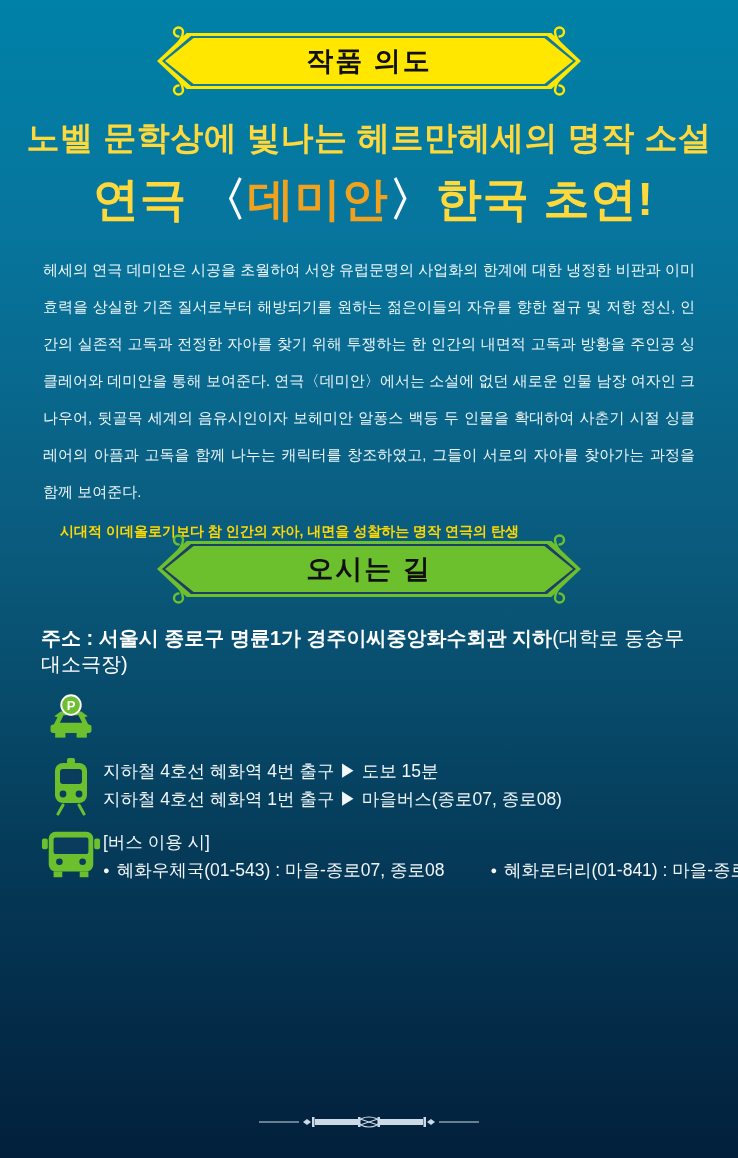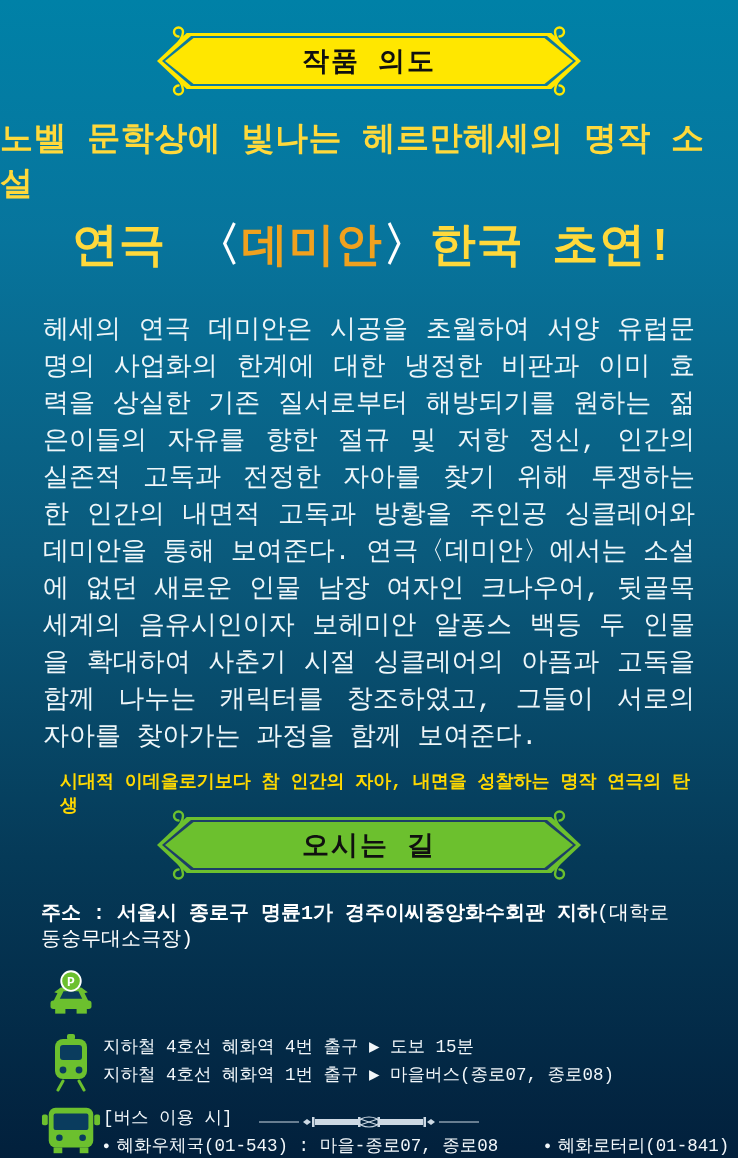--- a/index.html
+++ b/index.html
@@ -7,21 +7,21 @@
     position:relative;
     width:738px;height:1158px;
     margin:0 auto;
     overflow:hidden;
     background:linear-gradient(180deg,
       var(--bg_top,#0081a7) 0%,
       #07759d 20%,
       #0a5a7c 48%,
       #053a58 74%,
       var(--bg_bottom,#02203c) 100%);
-    font-family:Liberation Mono, monospace;
+    font-family:Liberation Sans, sans-serif;
   }
 
   
   .ribbon{position:relative;width:424px;height:56px;margin:0 auto;}
   .ribbon .layer{position:absolute;clip-path:polygon(0 50%,7% 0,93% 0,100% 50%,93% 100%,7% 100%);}
   .ribbon .l1{inset:0;background:var(--rc);}
   .ribbon .l2{inset:3px 5px;background:var(--rl);}
   .ribbon .l3{inset:5px 8px;background:var(--rc);}
   .ribbon .label{position:absolute;inset:0;display:flex;align-items:center;justify-content:center;
     font-size:27px;font-weight:bold;color:#101010;letter-spacing:2px;}
@@ -31,32 +31,32 @@
   .curl.tl{left:13px;top:-9px;}
   .curl.bl{left:13px;bottom:-9px;transform:scaleY(-1);}
   .curl.tr{right:13px;top:-9px;transform:scaleX(-1);}
   .curl.br{right:13px;bottom:-9px;transform:scale(-1,-1);}
   .curl path{stroke:var(--rc);stroke-width:2.4;fill:none;stroke-linecap:round;}
 
   .ribbon-intent{padding-top:33px;}
   .ribbon-directions{}
 
   
-  .title1{margin-top:27px;text-align:left;font-size:33px;font-weight:bold;
+  .title1{margin-top:27px;text-align:center;font-size:33px;font-weight:bold;
     color:var(--title_yellow,#ffd93b);letter-spacing:.5px;}
   .title2{margin-top:8px;text-align:center;font-size:46px;font-weight:bold;
     color:var(--title_yellow,#ffd93b);letter-spacing:1px;margin-left:9px;}
   .title2 .name{color:var(--title_orange,#f0a11e);}
   .title2 .bracket{color:#ffffff;}
 
   
-  .p-body{width:652px;margin:36px auto 0;font-size:26px;line-height:37px;
+  .p-body{width:652px;margin:20px auto 0;font-size:15px;line-height:37px;
     color:var(--body_text,#eef6f9);text-align:justify;}
   .em-line{width:652px;margin:13px auto 0;padding-left:17px;box-sizing:border-box;
-    font-size:18px;font-weight:bold;color:var(--emphasis_yellow,#ffd800);}
+    font-size:14px;font-weight:bold;color:var(--emphasis_yellow,#ffd800);}
   .p2{margin-top:5px;}
 
   
   .address{width:656px;margin:28px auto 8px;font-size:20px;color:#ffffff;line-height:26px;}
   .address .bold{font-weight:bold;}
   .transit{width:660px;margin:4px auto 0;}
   .trow{display:flex;margin-top:13px;}
   .ticon{flex:0 0 64px;display:flex;justify-content:center;}
   .trow.parking{align-items:center;margin-top:16px;}
   .tbody{flex:1;font-size:17.5px;color:#f2f7fa;line-height:27.5px;}

